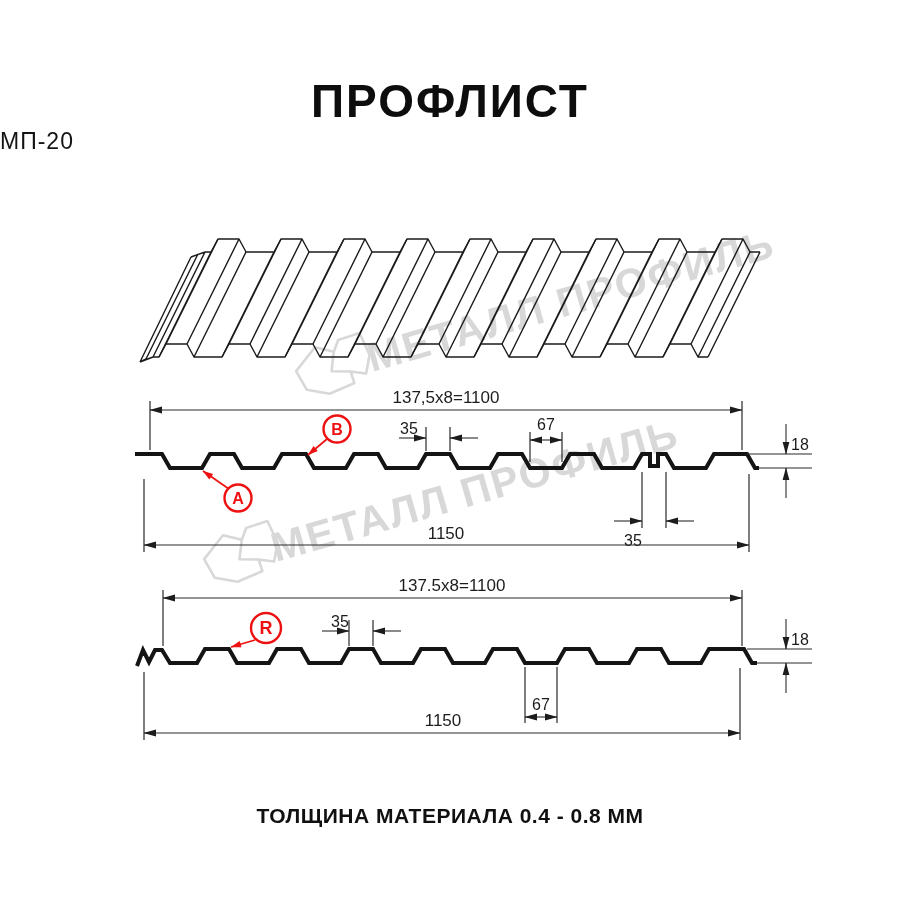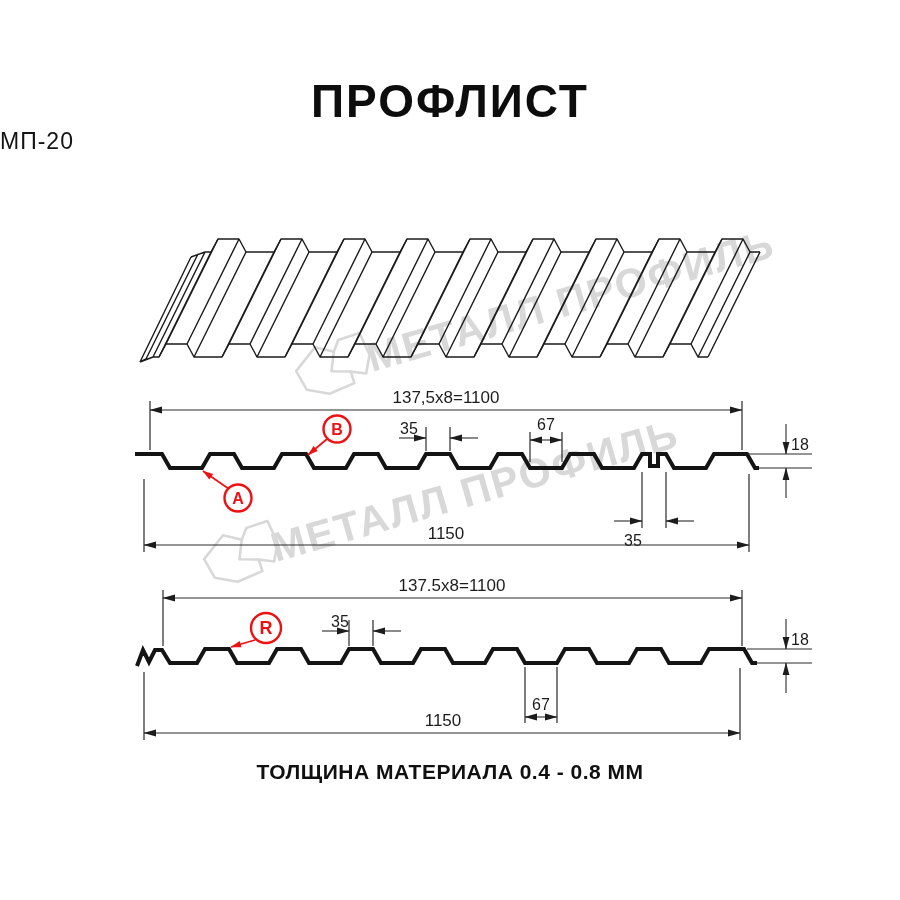--- a/index.html
+++ b/index.html
@@ -2,21 +2,21 @@
 <html><head>
 <meta charset="utf-8">
 <style>
   html,body{margin:0;padding:0;background:#fff;}
   .canvas{position:relative;width:900px;height:900px;background:#ffffff;overflow:hidden;
           font-family:"Liberation Sans",sans-serif;color:#111;}
   .title{position:absolute;top:74px;left:0;width:900px;text-align:center;
          font-size:46px;font-weight:800;letter-spacing:2px;color:#0d0d0d;}
   .subtitle{position:absolute;top:128px;left:0;width:900px;text-align:left;
             font-size:23px;font-weight:500;letter-spacing:1px;color:#141414;}
-  .footer{position:absolute;top:760px;left:0;width:900px;text-align:center;
+  .footer{position:absolute;top:804px;left:0;width:900px;text-align:center;
           font-size:21px;font-weight:600;letter-spacing:.5px;color:#101010;}
   svg.draw{position:absolute;left:0;top:0;}
   .sketch{stroke:#1b1b1b;stroke-width:1.4;fill:none;stroke-linejoin:round;}
   .profile{stroke:#141414;stroke-width:4;fill:none;stroke-linejoin:miter;}
   .thin{stroke:#2a2a2a;stroke-width:1.2;fill:none;}
   .dimline{stroke:#2a2a2a;stroke-width:1.1;fill:none;}
   text.dim{font-size:17px;fill:#1c1c1c;}
   text.small{font-size:16px;fill:#1c1c1c;}
   .redline{stroke:#ee1111;stroke-width:1.7;fill:none;}
   .redcircle{stroke:#ee1111;stroke-width:2.4;fill:none;}

